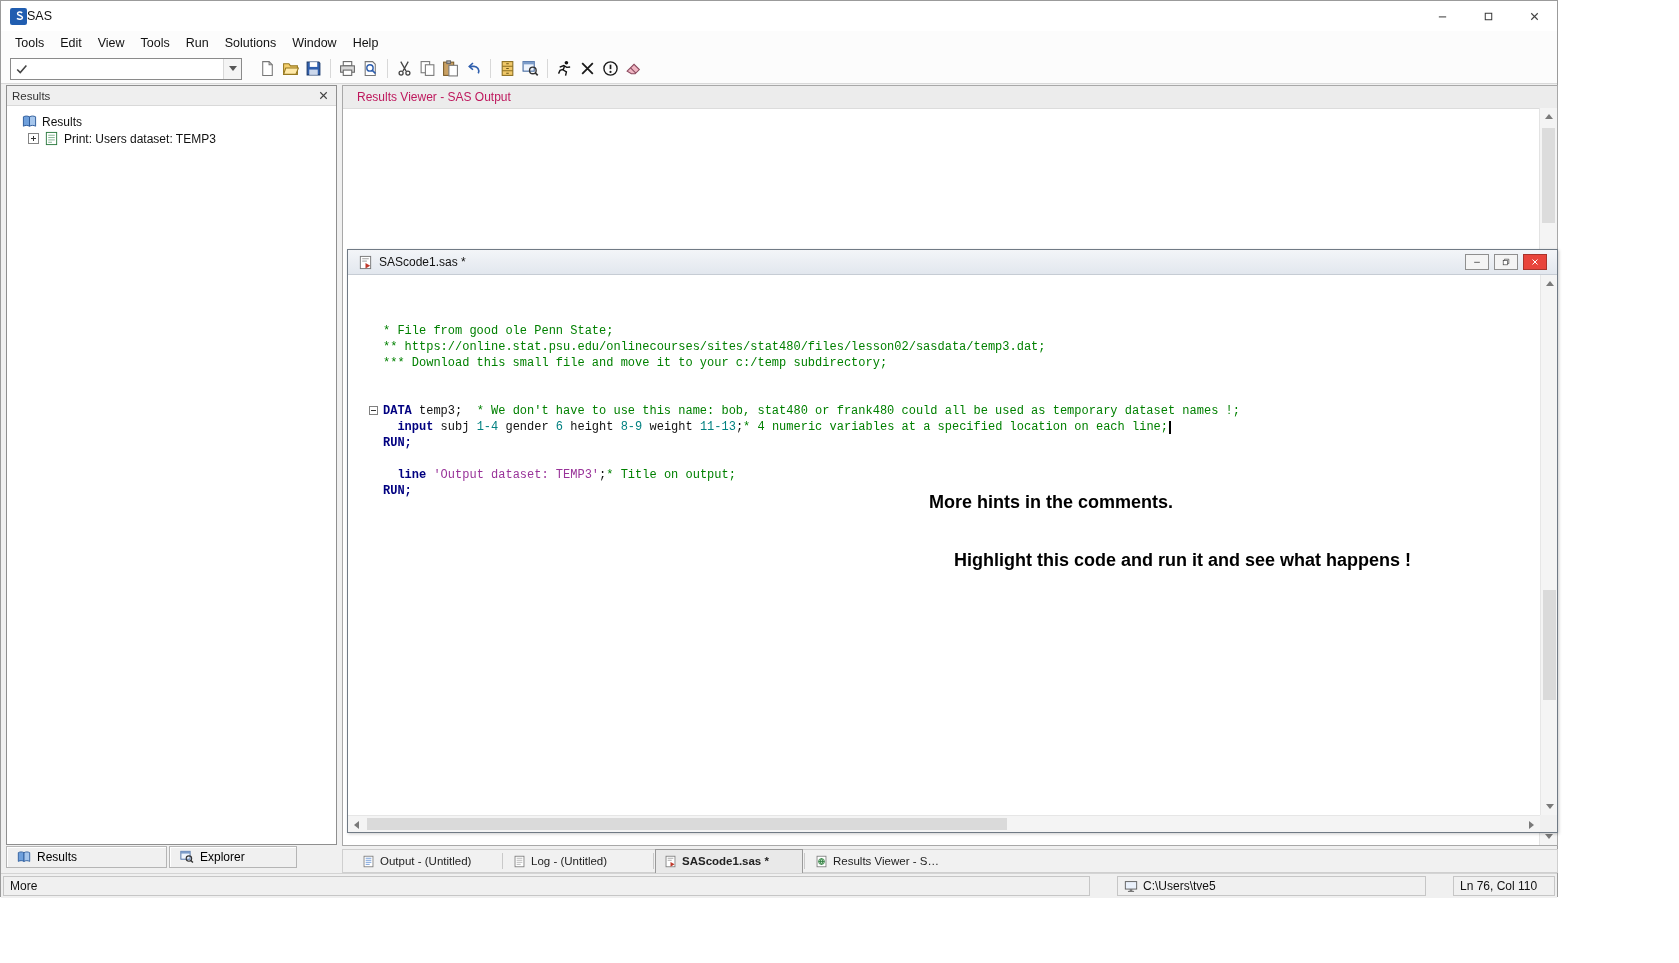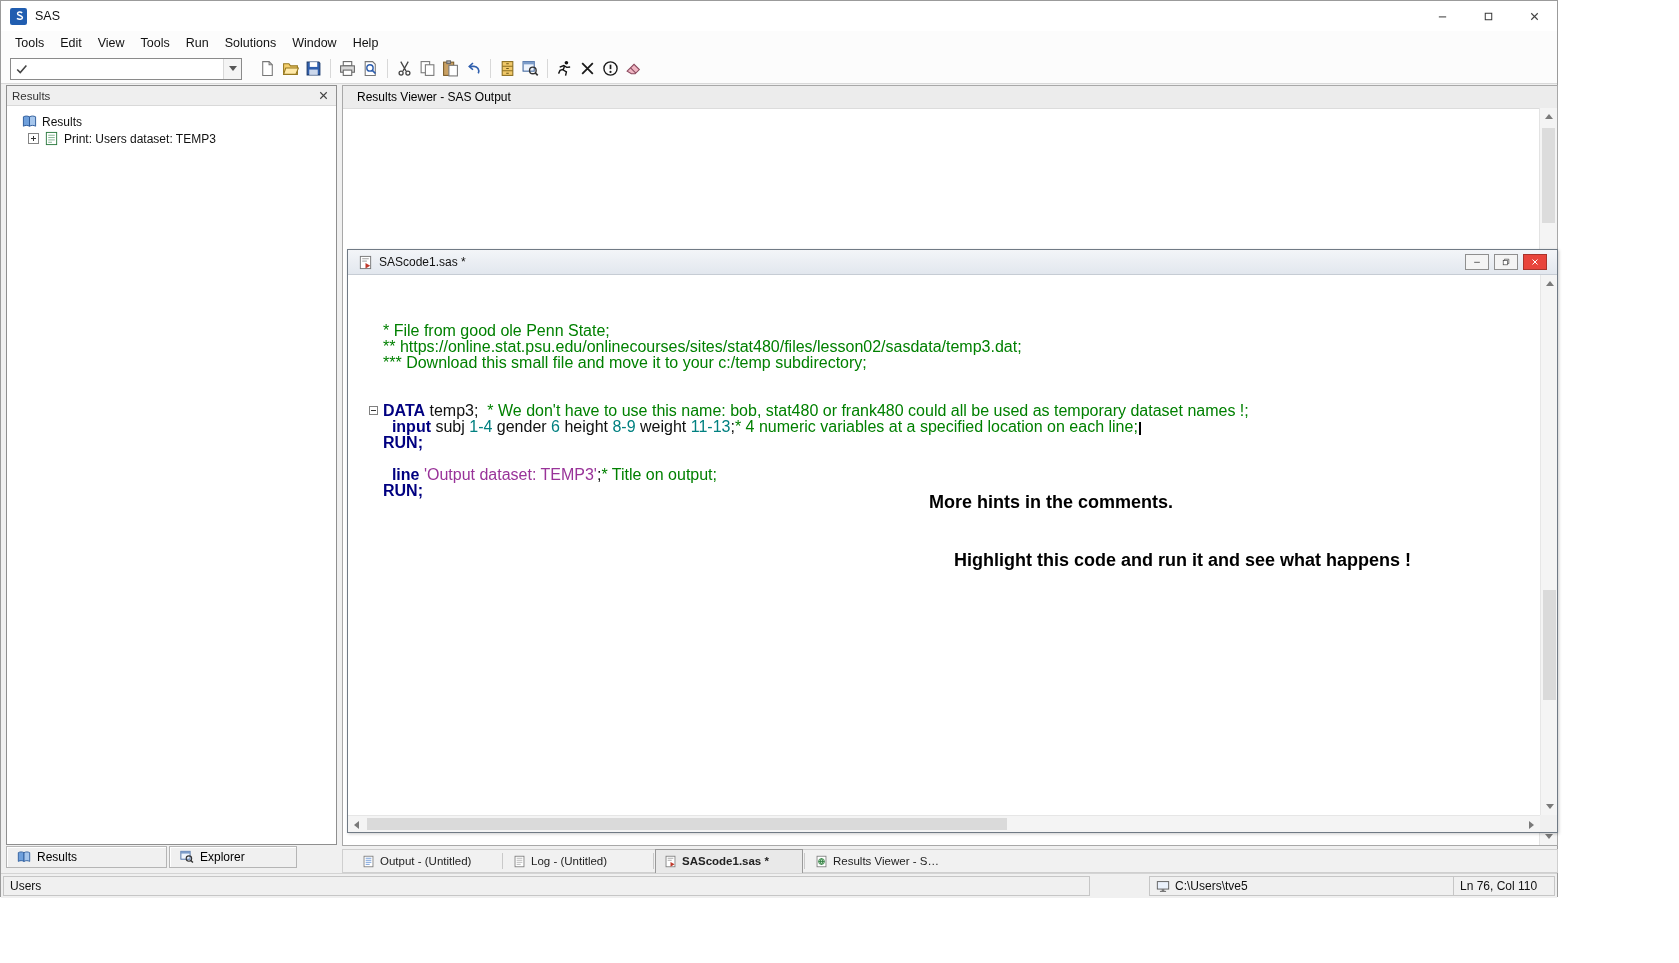--- a/index.html
+++ b/index.html
@@ -5,21 +5,21 @@
   html,body{margin:0;padding:0}
   body{width:1679px;height:963px;background:#ffffff;position:relative;overflow:hidden;
        font-family:"Liberation Sans",sans-serif;color:#111}
 
   .sas-window{position:absolute;left:0;top:0;width:1558px;height:897px;background:#f0f0f0;
               border:1px solid #9b9b9b;box-sizing:border-box}
 
   
   .titlebar{position:absolute;left:0;top:0;right:0;height:30px;background:#fff;display:flex;align-items:center}
   .app-icon{width:17px;height:17px;margin-left:9px;flex:none}
-  .title-text{margin-left:8px;font-size:12.5px}
+  .title-text{font-size:12.5px}
   .win-controls{margin-left:auto;display:flex;height:100%}
   .wc-btn{width:46px;height:100%;display:flex;align-items:center;justify-content:center;background:transparent;border:none;padding:0}
 
   
   .menubar{position:absolute;left:0;top:30px;right:0;height:23px;background:#fcfcfc;display:flex;align-items:center;padding-left:6px;box-sizing:border-box}
   .menu-item{font-size:12.5px;padding:3px 8px}
 
   
   .toolbar{position:absolute;left:0;top:53px;right:0;height:30px;background:#fcfcfc;border-bottom:1px solid #d9d9d9;
            display:flex;align-items:center;box-sizing:border-box}
@@ -59,39 +59,39 @@
 
   .dock-tabs{position:absolute;left:5px;top:845px;height:22px;display:flex}
   .dock-tab{height:22px;display:flex;align-items:center;background:#f0f0f0;border:1px solid #b5b5b5;
             box-shadow:inset 1px 1px 0 #ffffff;margin-right:2px;padding:0 10px;font-size:12px;box-sizing:border-box}
   .dock-tab:nth-child(1){width:161px}
   .dock-tab:nth-child(2){width:128px}
 
   
   .viewer-window{position:absolute;left:341px;top:84px;width:1216px;height:761px;background:#fff;border:1px solid #a8a8a8;box-sizing:border-box;z-index:1}
   .viewer-titlebar{height:22px;background:#ececec;display:flex;align-items:center;padding-left:14px;border-bottom:1px solid #dcdcdc}
-  .viewer-title{font-size:12px;color:#000000}
+  .viewer-title{font-size:12px;color:#be185d}
   .viewer-vscroll{position:absolute;top:22px;right:0;bottom:0;width:17px;background:#f4f4f4;border-left:1px solid #e3e3e3}
   .vs-arrow{width:17px;height:17px;display:flex;align-items:center;justify-content:center}
   .vs-bottom{position:absolute;bottom:0;left:0}
   .viewer-thumb{position:absolute;top:18px;left:2px;width:13px;height:95px;background:#dcdcdc}
 
   
   .editor-window{position:absolute;left:346px;top:248px;width:1211px;height:584px;background:#fff;
                  border:1px solid #707a85;box-sizing:border-box;z-index:2;box-shadow:1px 1px 3px rgba(0,0,0,.2)}
   .editor-titlebar{position:absolute;top:0;left:0;right:0;height:25px;background:linear-gradient(#f3f5f8,#e2e7ee);
                    border-bottom:1px solid #c6ccd4;display:flex;align-items:center;padding:0 6px;box-sizing:border-box}
   .ed-icon{margin:0 6px 0 4px;flex:none}
   .ed-title{font-size:12px}
   .ed-controls{margin-left:auto;display:flex;align-items:center;gap:5px;margin-right:4px}
   .ed-btn{width:24px;height:16px;border:1px solid #8f8f8f;background:#f4f4f4;display:flex;align-items:center;justify-content:center;padding:0;box-sizing:border-box}
   .ed-btn.close{background:var(--close-button,#e8453c);border-color:#a8342c}
 
   .editor-content{position:absolute;top:25px;left:0;right:17px;bottom:17px;overflow:hidden;background:#fff}
-  .code-lines{padding-left:35px;font-family:Liberation Sans, sans-serif;font-size:16px;line-height:16px}
+  .code-lines{padding-left:35px;font-family:Liberation Mono, monospace;font-size:12px;line-height:16px}
   .code-line{height:16px;white-space:pre;position:relative}
   .fold{position:absolute;left:-14px;top:3px;width:9px;height:9px;border:1px solid #808080;background:#fff;box-sizing:border-box}
   .fold::before{content:"";position:absolute;left:1px;top:3px;width:5px;height:1px;background:#333}
   .tk-cm{color:var(--comment,#008000)}
   .tk-kw{color:var(--keyword,#000080);font-weight:bold}
   .tk-str{color:var(--string,#993399)}
   .tk-num{color:var(--number,#008080)}
   .tk-t{color:#111}
   .caret{display:inline-block;width:2px;height:13px;background:#000;vertical-align:text-bottom;margin-left:1px}
   .annotation{position:absolute;font-weight:bold;font-size:18px;color:#000;white-space:nowrap}
@@ -113,21 +113,21 @@
           border:1px solid transparent;width:148px;box-sizing:border-box;text-align:center}
   .wb-tab.active{font-weight:bold;border:1px solid #9a9a9a;background:#e9e9e9}
   .wb-label{white-space:nowrap;overflow:hidden;text-overflow:ellipsis}
   .wb-sep{width:1px;height:16px;background:#c9c9c9;margin:0 1px;flex:none}
 
   
   .statusbar{position:absolute;left:0;top:872px;width:1556px;height:25px;background:#f0f0f0;border-top:1px solid #d4d4d4;box-sizing:border-box}
   .sb-box{position:absolute;top:2px;height:20px;border:1px solid #c6c6c6;display:flex;align-items:center;
           padding-left:6px;box-sizing:border-box;font-size:12px;background:#f0f0f0;white-space:nowrap;overflow:hidden}
   .sb-msg{left:2px;width:1087px}
-  .sb-path{left:1148px;width:309px}
+  .sb-path{left:1116px;width:309px}
   .sb-pos{left:1452px;width:102px}
   .sb-path .ic14{margin-right:5px}
 </style>
 </head>
 <body>
 
 <div class="sas-window">
 
   <div class="titlebar">
     <span class="app-icon ic">
@@ -509,21 +509,21 @@
             <circle cx="8" cy="8" r="3.6" fill="#bfe3bf" stroke="#2c7a3f"></circle>
             <path d="M4.4 8h7.2M8 4.4c2 2.4 2 4.8 0 7.2M8 4.4c-2 2.4-2 4.8 0 7.2" stroke="#2c7a3f" fill="none"></path>
           </svg>
         </span>
         <span class="wb-label">Results Viewer - SAS Ou...</span>
       </button>
     </div>
 
   <div class="statusbar">
     <div class="sb-box sb-msg">
-      <span>Users</span>
+      <span>More</span>
     </div>
     <div class="sb-box sb-path">
       <span class="ic ic14">
           <svg viewBox="0 0 16 16">
             <rect x="1.5" y="3" width="13" height="8.5" fill="#eaf1fb" stroke="#555"></rect>
             <rect x="6.5" y="12" width="3" height="1.4" fill="#555"></rect>
             <rect x="4.5" y="13.6" width="7" height="1" fill="#555"></rect>
           </svg>
         </span>
       <span>C:\Users\tve5</span>

